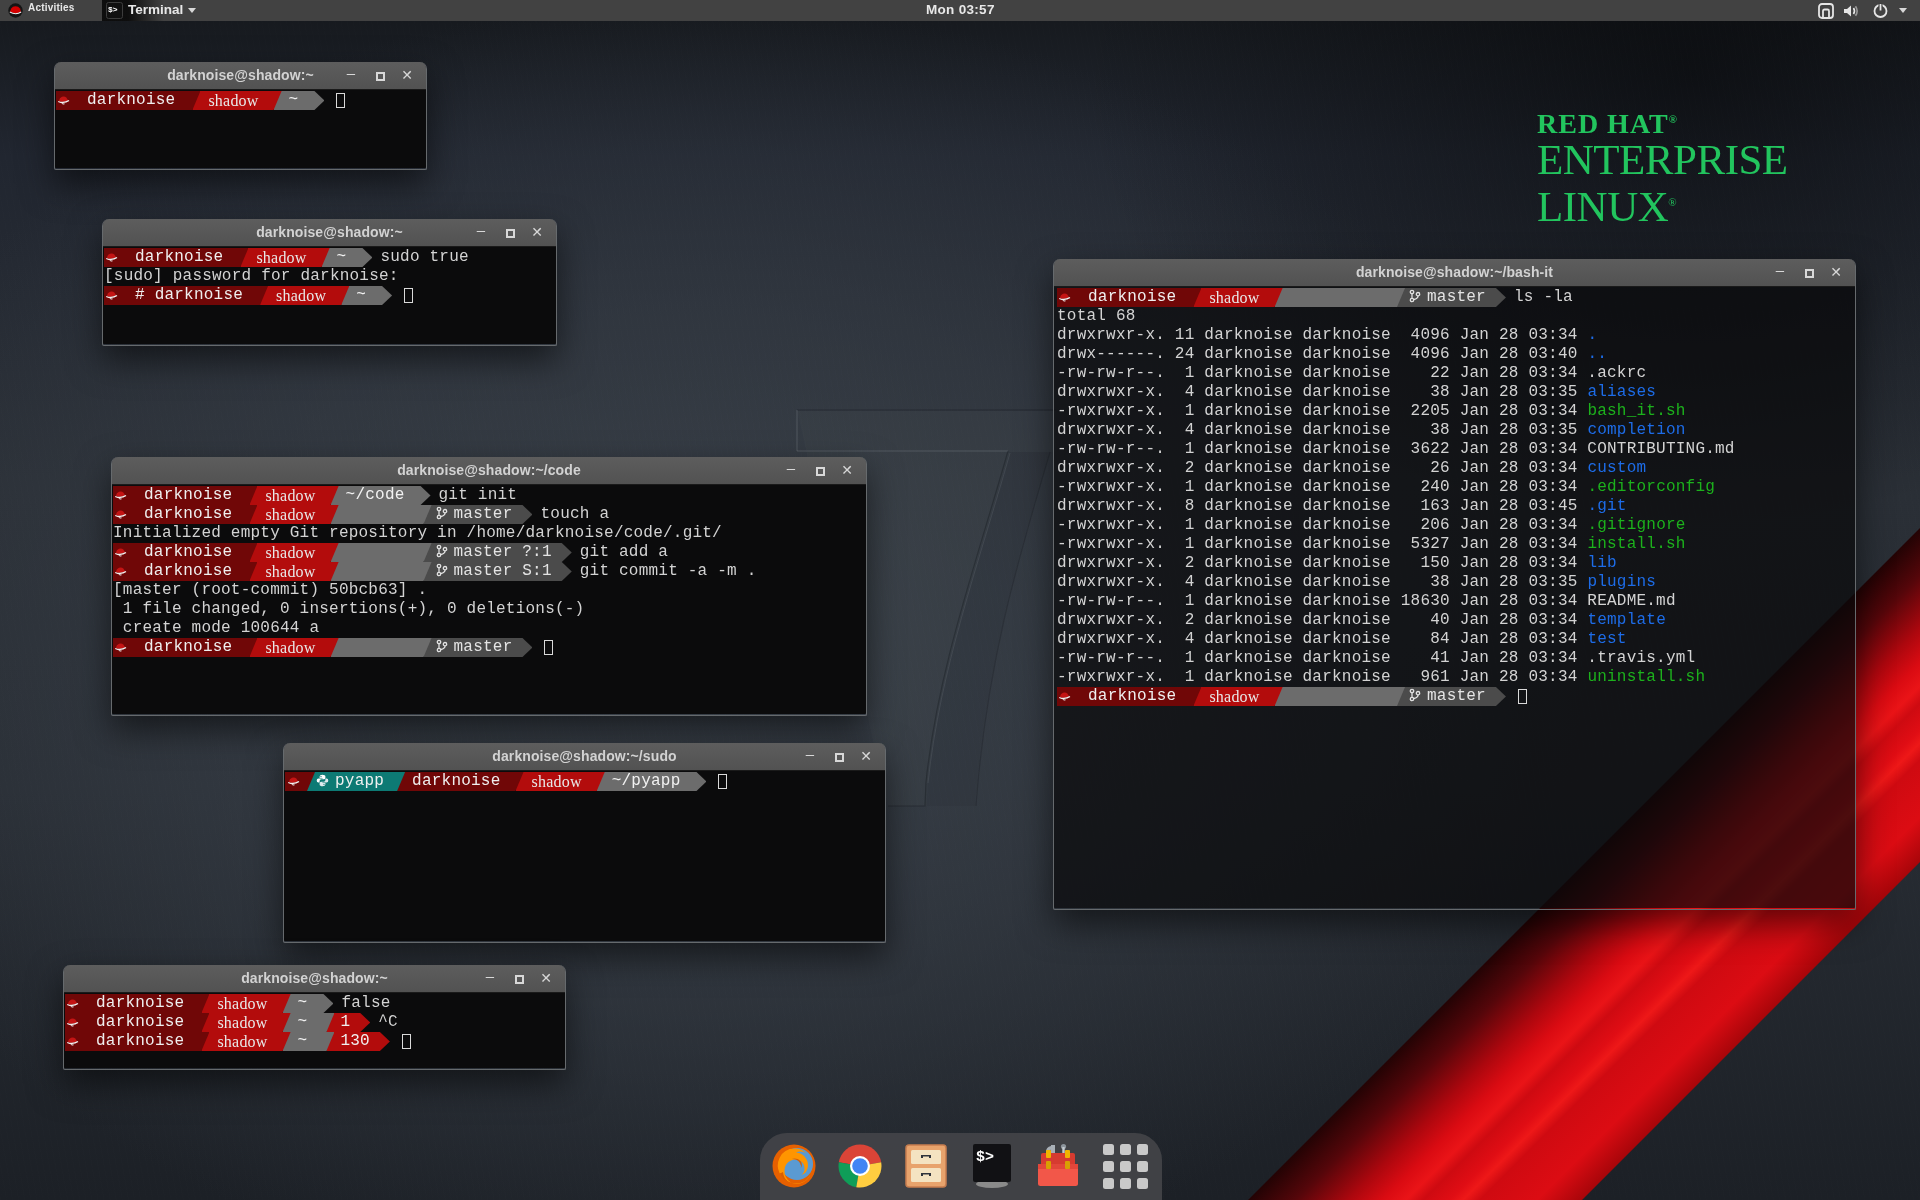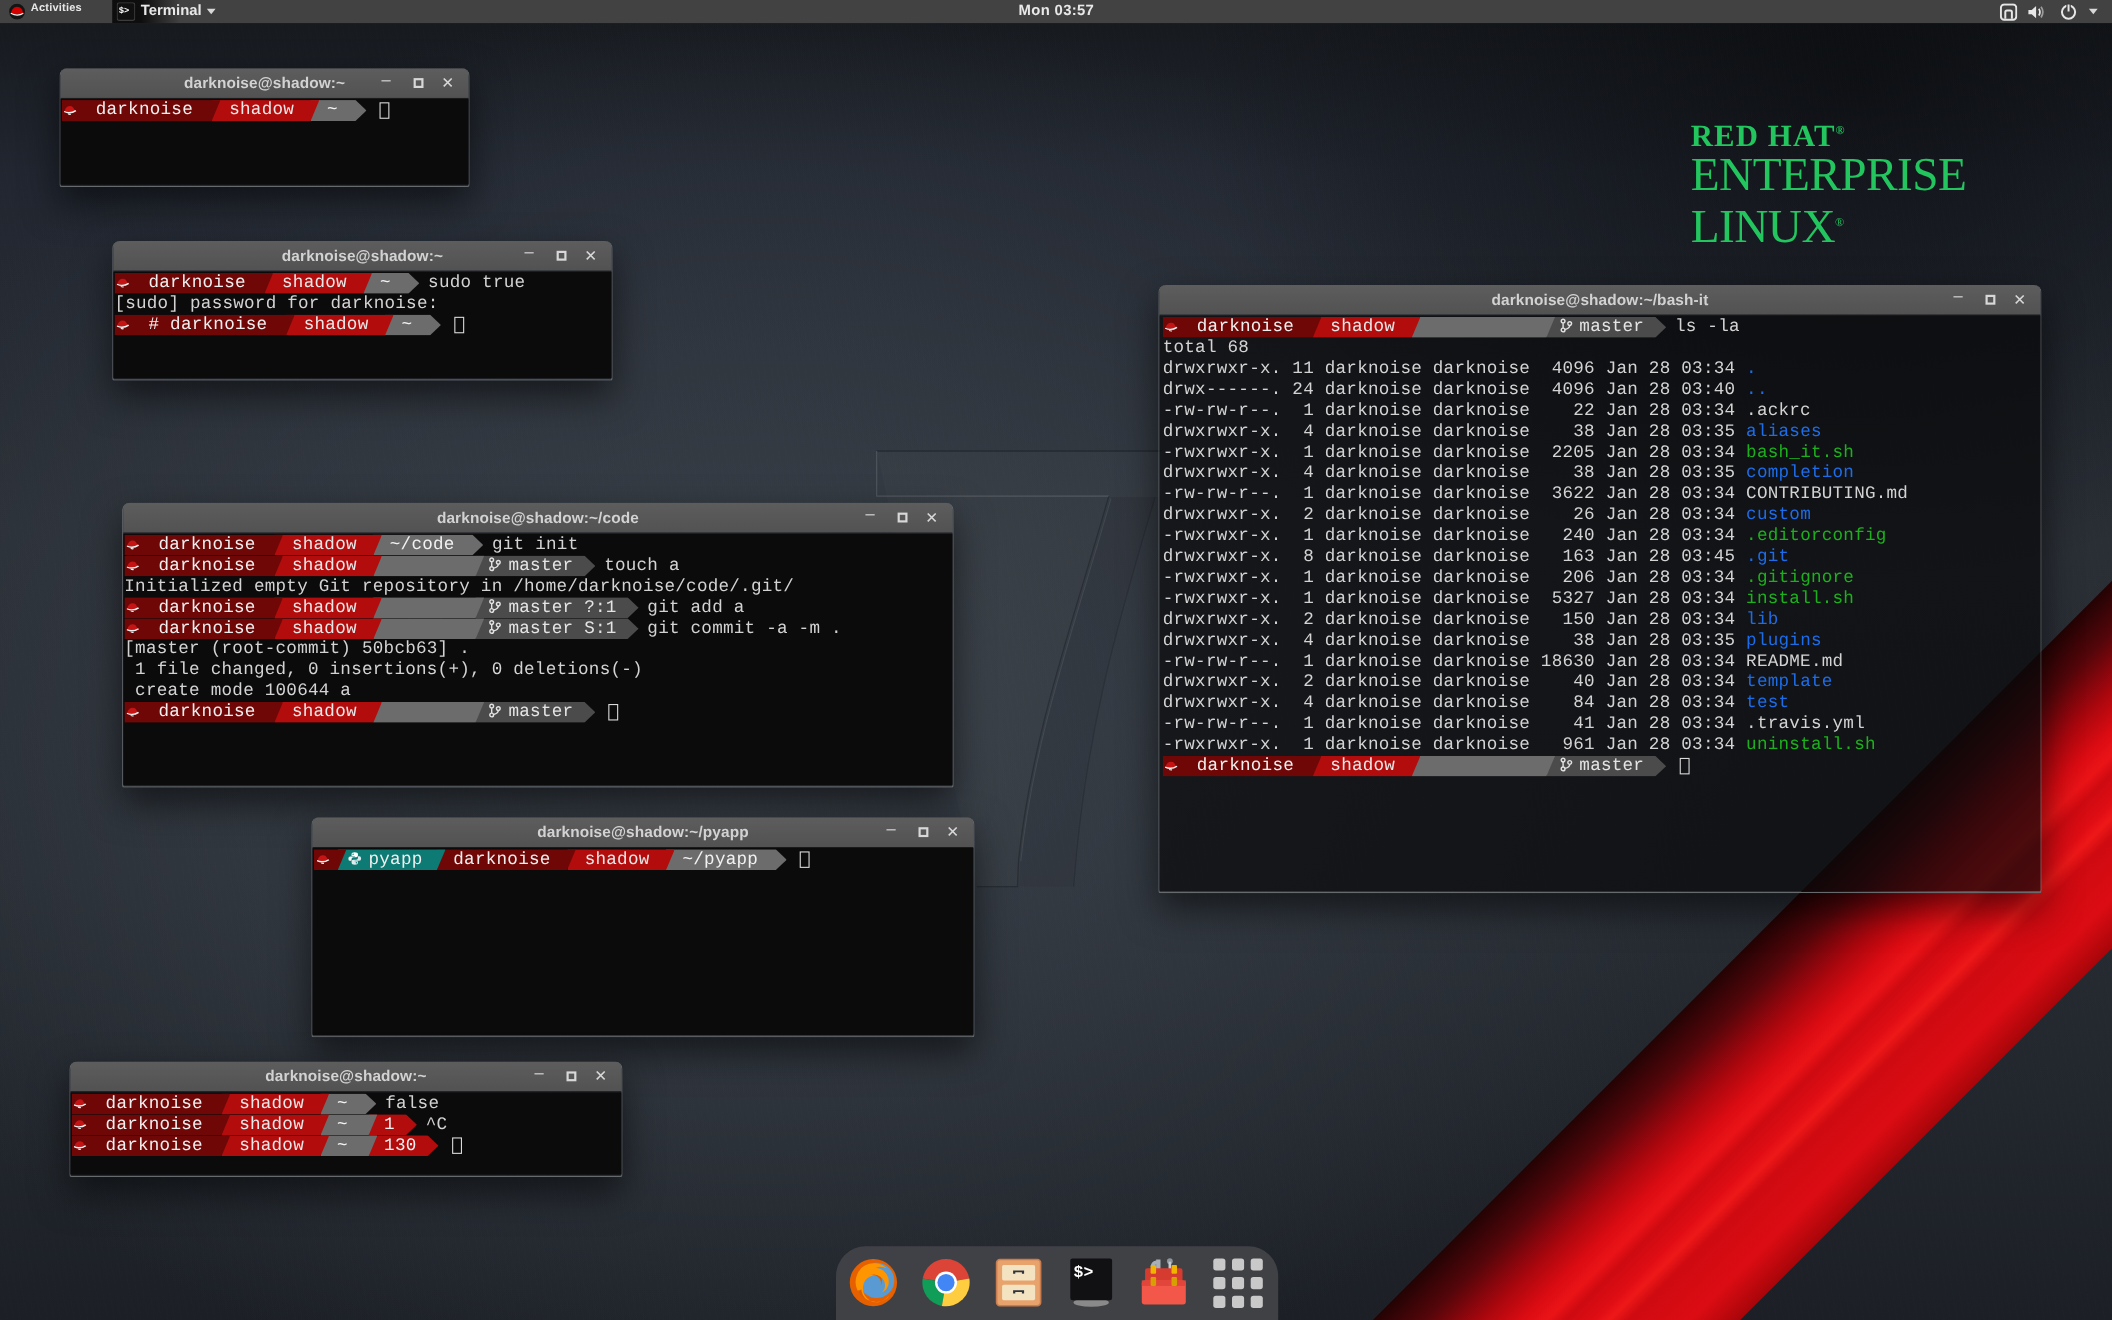--- a/index.html
+++ b/index.html
@@ -32,21 +32,21 @@
 .tb .mn{right:64px;font-size:15px;line-height:22px;}
 .tb .mx{right:35px;line-height:28px;}
 .tb .mx i{display:inline-block;width:9px;height:9px;border:2px solid #d8d8d8;margin-top:9px;}
 .tb .cl{right:8px;font-size:14px;line-height:27px;}
 .tc{position:relative;background:#0b0b0c;height:calc(100% - 29px);border-radius:0 0 1px 1px;padding:1px 0 0 1px;overflow:hidden;
  font-family:"Liberation Mono",monospace;font-size:16px;letter-spacing:0.22px;color:#d3d3d3;}
 .tcc{background:rgba(8,8,10,0.70);padding-left:3px;}
 .r{height:19px;line-height:19px;white-space:pre;}
 .sg{display:inline-block;vertical-align:top;height:19px;position:relative;}
 .s1{background:#700707;z-index:6;margin-right:-8px;padding:0 25px 0 2px;clip-path:polygon(0 0,100% 0,calc(100% - 8px) 100%,0 100%);color:#efefef;}
-.s2{background:#b30c0c;z-index:5;margin-right:-8px;padding:0 23px 0 16px;clip-path:polygon(0 0,100% 0,calc(100% - 8px) 100%,0 100%);color:#e8e8e8;}
+.s2{background:#b30c0c;z-index:5;margin-right:-8px;padding:0 23px 0 16px;clip-path:polygon(0 0,100% 0,calc(100% - 8px) 100%,0 100%);color:#e8e8e8;font-family:Liberation Serif, serif;}
 .s3{background:#6c6c6c;z-index:4;padding:0 26px 0 15px;clip-path:polygon(0 0,calc(100% - 10px) 0,100% 50%,calc(100% - 10px) 100%,0 100%);color:#f2f2f2;}
 .s3g{background:#6c6c6c;z-index:4;margin-right:-8px;padding:18px 27px 0 15px;clip-path:polygon(0 0,100% 0,calc(100% - 8px) 100%,0 100%);color:#e5e5e5;}
 .s4{background:#4b4b4b;z-index:3;padding:0 20px 0 12px;clip-path:polygon(0 0,calc(100% - 10px) 0,100% 50%,calc(100% - 10px) 100%,0 100%);color:#e4e4e4;}
 .s3x{background:#6c6c6c;z-index:4;margin-right:-8px;padding:0 27px 0 15px;clip-path:polygon(0 0,100% 0,calc(100% - 8px) 100%,0 100%);color:#f2f2f2;}
 .sx{background:#b30c0c;z-index:3;padding:0 20px 0 14px;clip-path:polygon(0 0,calc(100% - 10px) 0,100% 50%,calc(100% - 10px) 100%,0 100%);color:#f0f0f0;}
 .sv0{background:#700707;z-index:7;margin-right:-8px;padding:0 14px 0 2px;clip-path:polygon(0 0,100% 0,calc(100% - 8px) 100%,0 100%);}
 .sv{background:#0d7a74;z-index:8;margin-right:-8px;padding:0 21px 0 9px;clip-path:polygon(0 0,100% 0,calc(100% - 8px) 100%,0 100%);color:#f0f0f0;}
 .cmd{padding-left:8px;}
 .s1x{background:#700707;z-index:7;margin-right:-8px;padding:0 23px 0 15px;clip-path:polygon(0 0,100% 0,calc(100% - 8px) 100%,0 100%);color:#efefef;}
 .ico3{display:inline-block;vertical-align:-2px;margin:0 1px;}
@@ -199,21 +199,21 @@
               <circle cx="3" cy="3" r="1.7"></circle>
               <circle cx="9" cy="5.2" r="1.7"></circle>
               <path d="M3 4.8 V9.2 M9 7 Q9 9.6 4.8 10.5"></path>
             </g>
           </svg>master</span><span class="cur"></span></div>
  </div>
 </div>
 
 <div id="w4" class="t" style="left:283px;top:743px;width:603px;height:200px;">
  <div class="tb">
-      <div class="ti">darknoise@shadow:~/pyapp</div>
+      <div class="ti">darknoise@shadow:~/sudo</div>
       <div class="b mn">–</div>
       <div class="b mx"><i></i></div>
       <div class="b cl">✕</div>
     </div>
  <div class="tc">
   <div class="r"><span class="sg sv0" style="z-index:9"><svg class="ico3" width="12" height="11" viewBox="0 0 12 11">
             <path d="M0.8 6.1 Q1.5 2.5 4 1.7 Q6.5 0.9 8.3 2.4 L10.1 5.3 Q5.8 7.7 0.8 6.1Z" fill="#c41414"></path>
             <path d="M0.4 5.9 Q5.5 8.0 10.5 5.1 L11.4 6.1 Q5.9 9.6 0 6.9Z" fill="#f2f2f2"></path>
             <path d="M3.6 8.0 Q5.1 8.5 6.7 8.35 L6.3 9.4 Q4.9 9.6 3.9 9.0Z" fill="#f2f2f2"></path>
           </svg></span><span class="sg sv"><svg class="ico2" width="13" height="13" viewBox="0 0 13 13">
@@ -242,21 +242,21 @@
             <path d="M3.6 8.0 Q5.1 8.5 6.7 8.35 L6.3 9.4 Q4.9 9.6 3.9 9.0Z" fill="#f2f2f2"></path>
           </svg>darknoise</span><span class="sg s2">shadow</span><span class="sg s3x">~</span><span class="sg sx">1</span><span class="cmd">^C</span></div>
   <div class="r"><span class="sg s1"><svg class="ico" width="12" height="11" viewBox="0 0 12 11">
             <path d="M0.8 6.1 Q1.5 2.5 4 1.7 Q6.5 0.9 8.3 2.4 L10.1 5.3 Q5.8 7.7 0.8 6.1Z" fill="#c41414"></path>
             <path d="M0.4 5.9 Q5.5 8.0 10.5 5.1 L11.4 6.1 Q5.9 9.6 0 6.9Z" fill="#f2f2f2"></path>
             <path d="M3.6 8.0 Q5.1 8.5 6.7 8.35 L6.3 9.4 Q4.9 9.6 3.9 9.0Z" fill="#f2f2f2"></path>
           </svg>darknoise</span><span class="sg s2">shadow</span><span class="sg s3x">~</span><span class="sg sx">130</span><span class="cur"></span></div>
  </div>
 </div>
 
-<div id="w6" class="t" style="left:1053px;top:259px;width:803px;height:553px;">
+<div id="w6" class="t" style="left:1053px;top:259px;width:803px;height:651px;">
  <div class="tb">
       <div class="ti">darknoise@shadow:~/bash-it</div>
       <div class="b mn">–</div>
       <div class="b mx"><i></i></div>
       <div class="b cl">✕</div>
     </div>
  <div class="tc tcc">
   <div class="r"><span class="sg s1"><svg class="ico" width="12" height="11" viewBox="0 0 12 11">
             <path d="M0.8 6.1 Q1.5 2.5 4 1.7 Q6.5 0.9 8.3 2.4 L10.1 5.3 Q5.8 7.7 0.8 6.1Z" fill="#c41414"></path>
             <path d="M0.4 5.9 Q5.5 8.0 10.5 5.1 L11.4 6.1 Q5.9 9.6 0 6.9Z" fill="#f2f2f2"></path>

